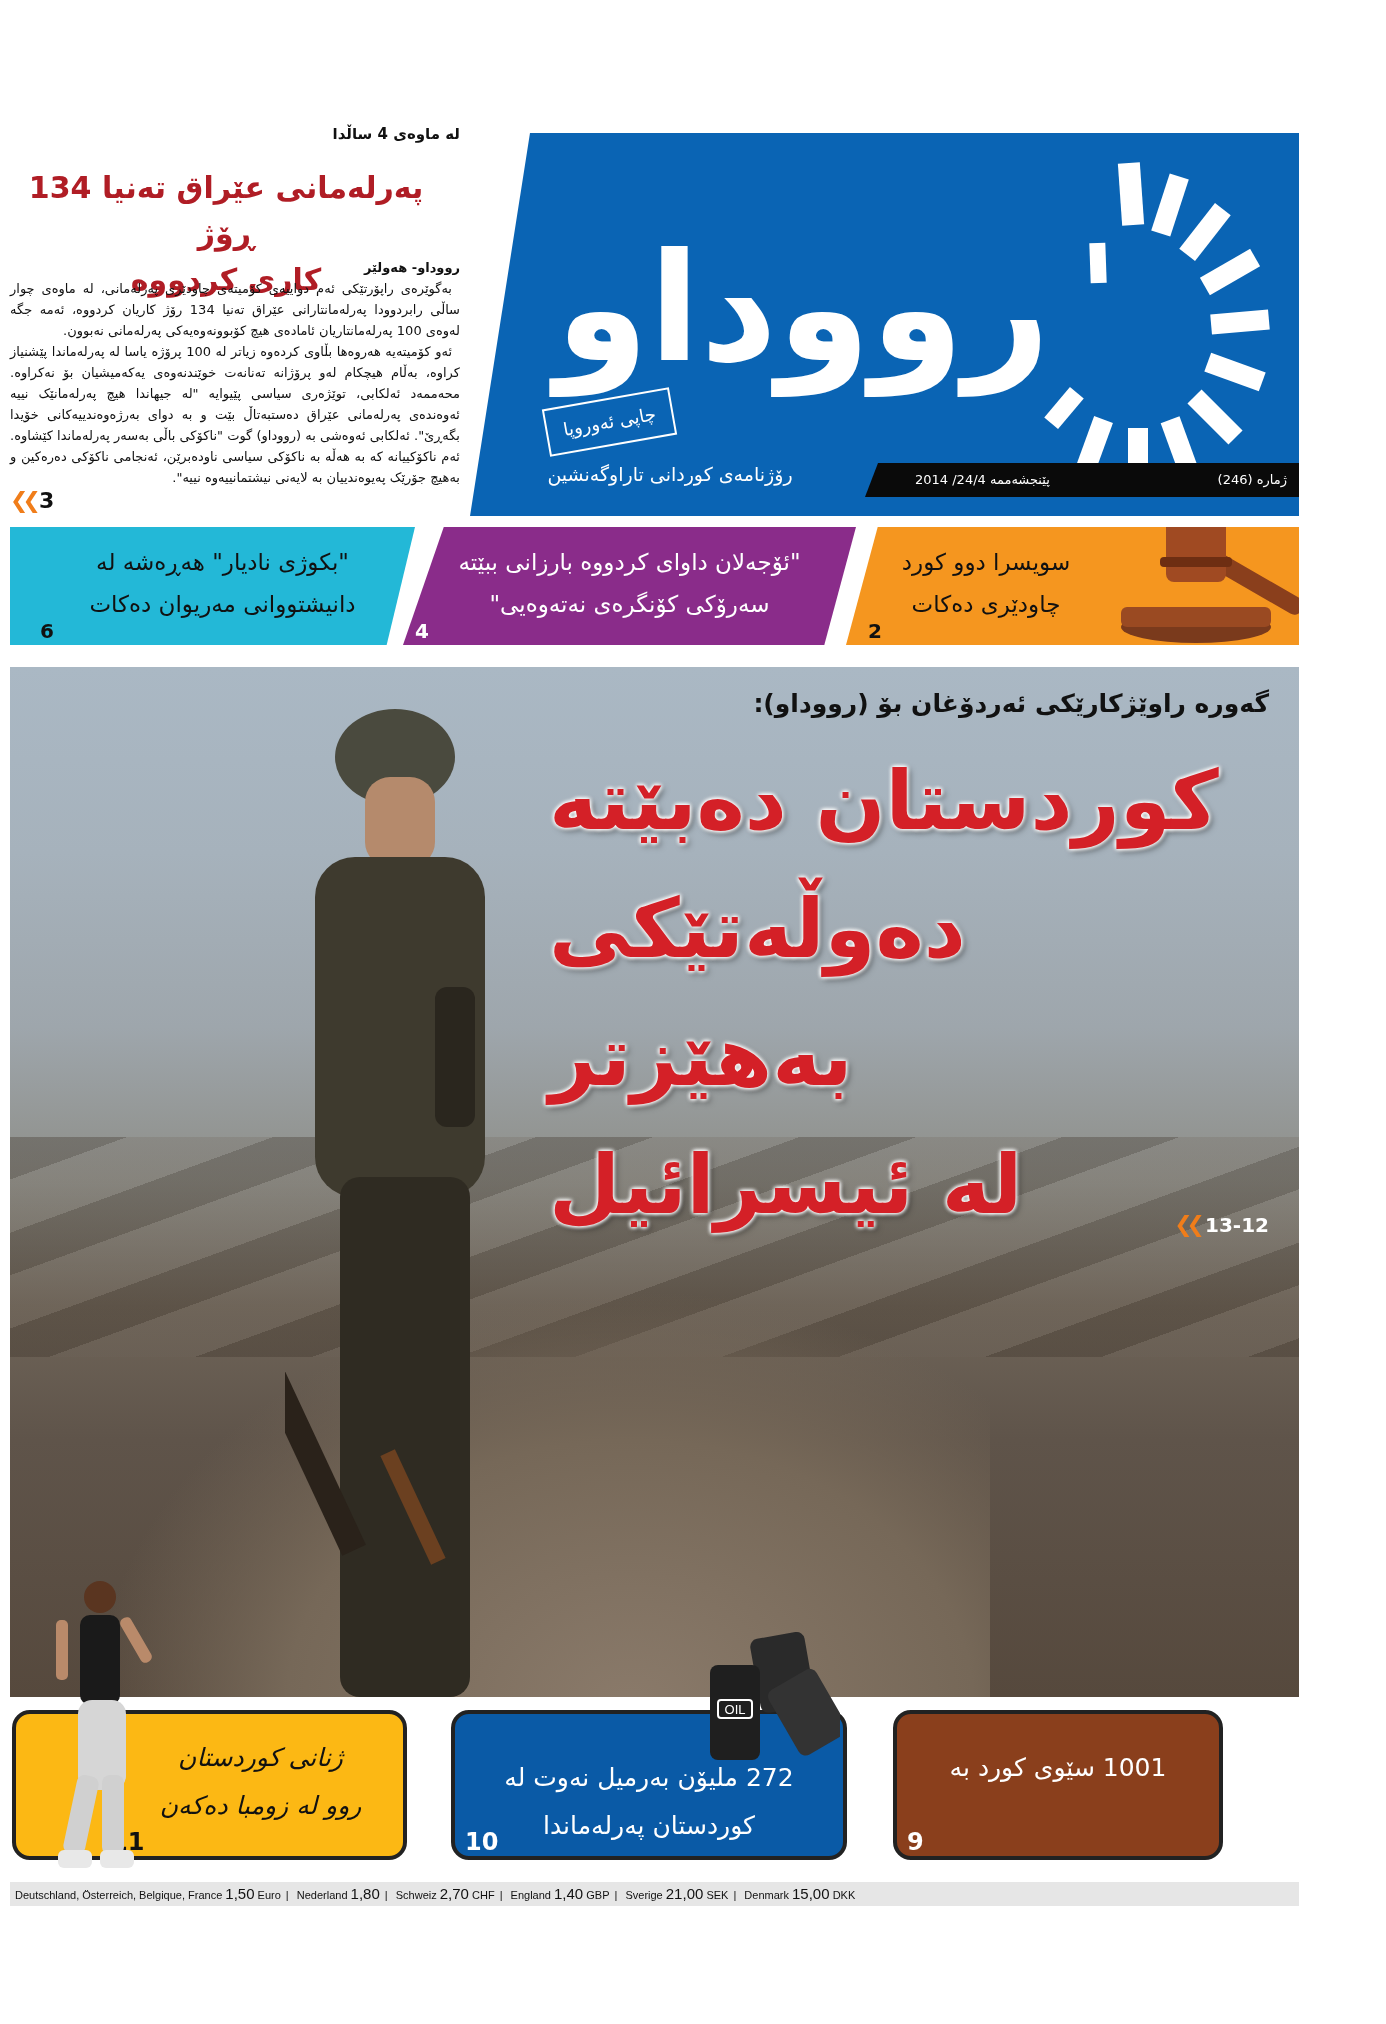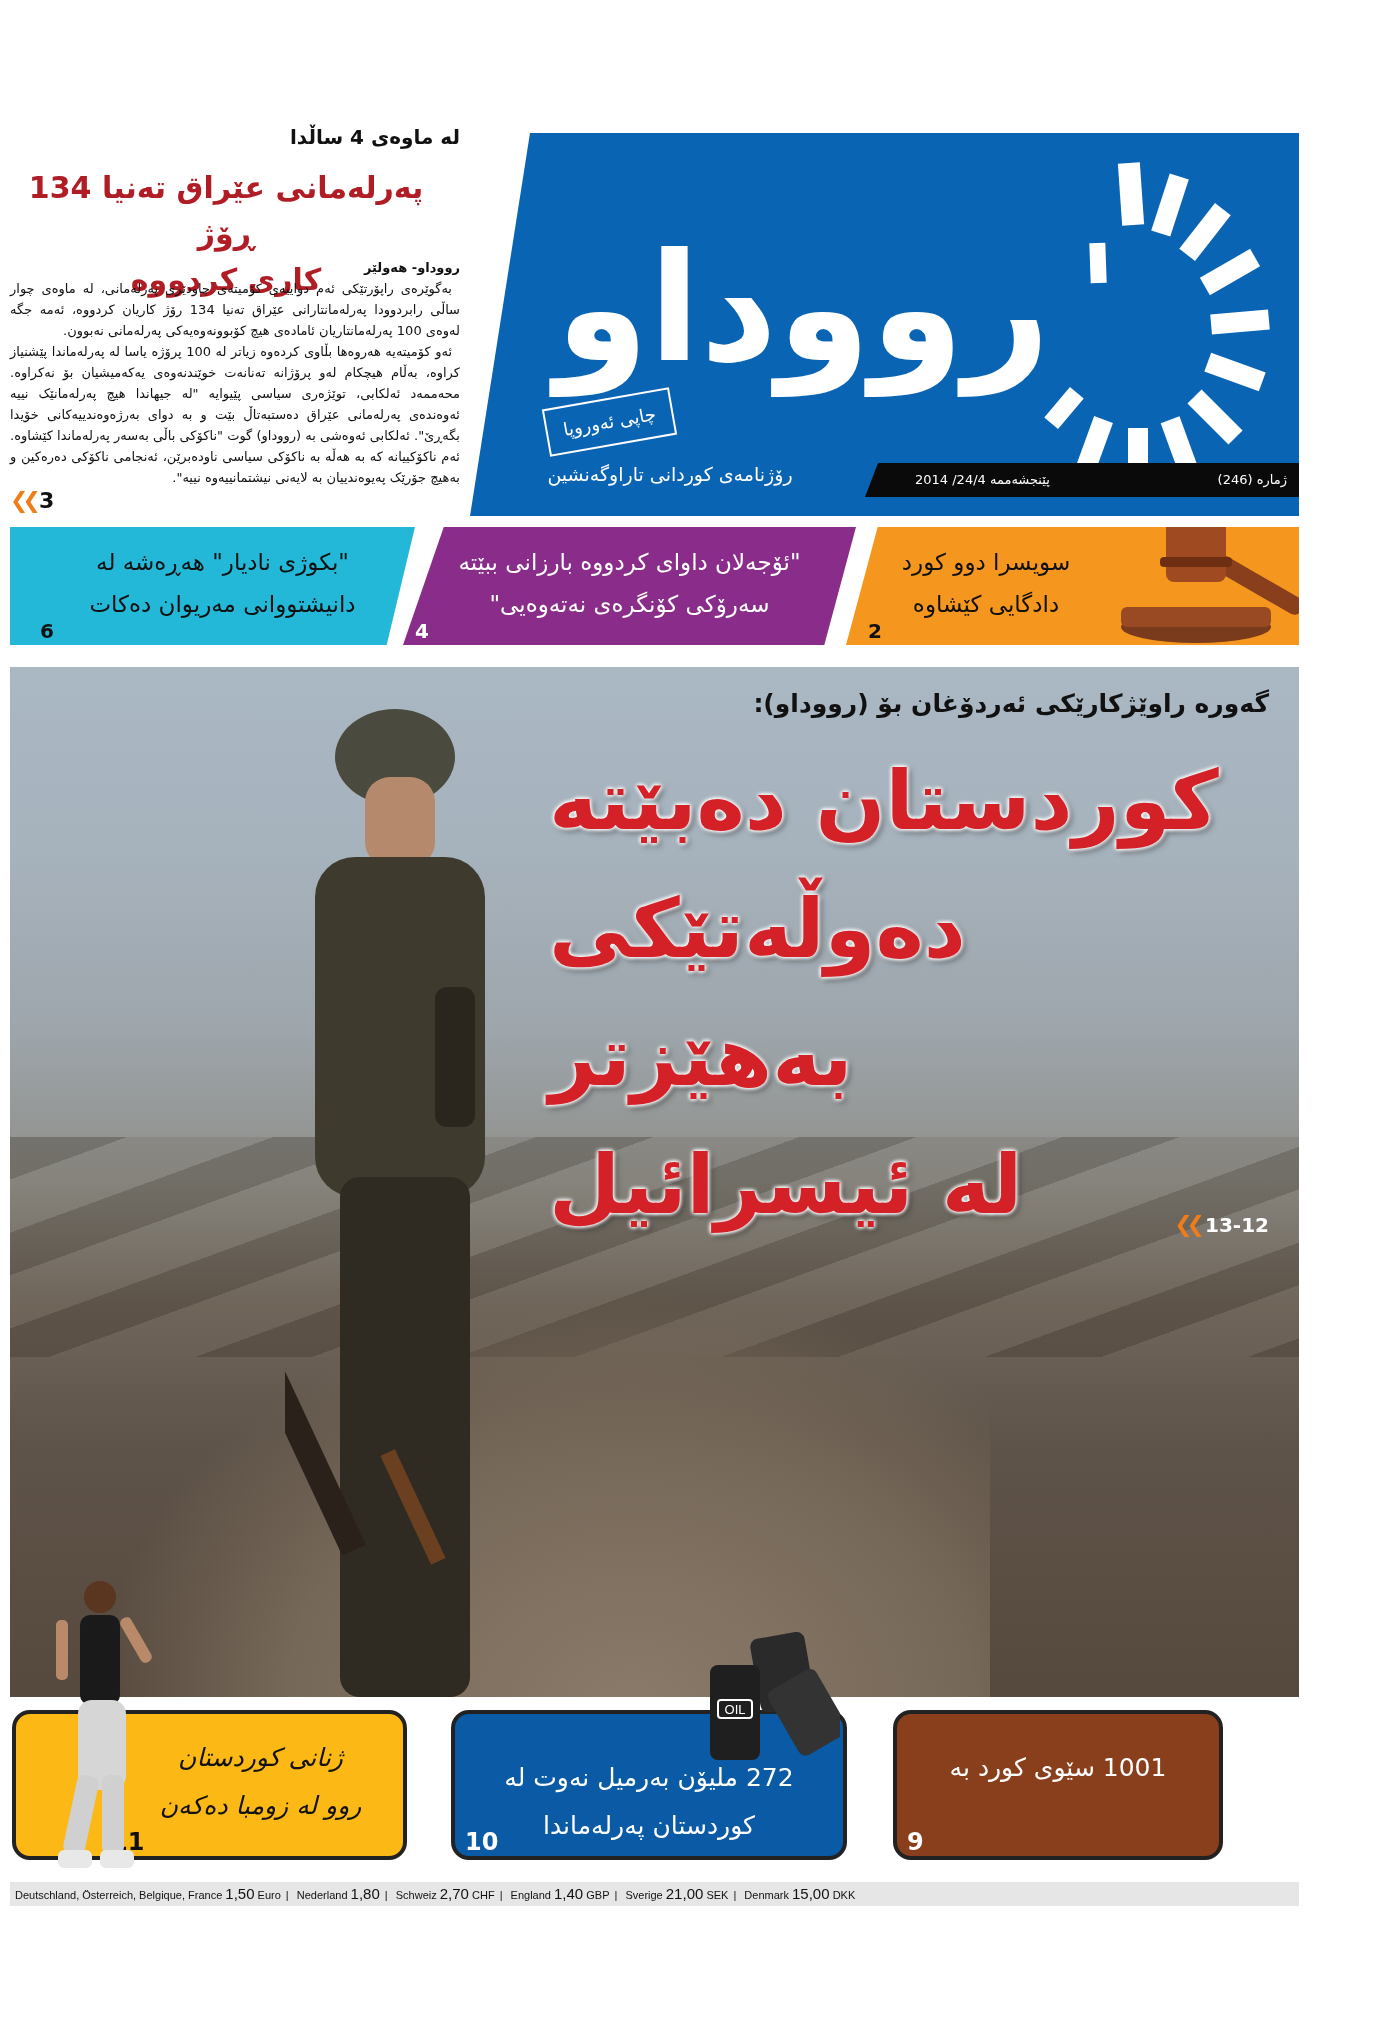--- a/index.html
+++ b/index.html
@@ -5,21 +5,21 @@
   html, body { margin: 0; padding: 0; }
   body {
     width: 1386px; height: 2024px; background: #ffffff; position: relative; overflow: hidden;
     font-family: "DejaVu Sans", "Liberation Sans", sans-serif;
   }
   .abs { position: absolute; }
   .rtl { direction: rtl; unicode-bidi: embed; }
 
   
   #top-story { left: 10px; top: 125px; width: 450px; height: 390px; }
-  .kicker { position: absolute; right: 0; top: 0; font-weight: bold; font-size: 20px; color: #111; }
+  .kicker { position: absolute; right: 0; top: 0; font-weight: bold; font-size: 15px; color: #111; }
   .headline-red { position: absolute; left: 0; right: 18px; top: 40px; text-align: center; color: #b01d25;
     font-weight: bold; font-size: 30px; line-height: 46px; }
   .byline { position: absolute; right: 0; top: 135px; font-weight: bold; font-size: 13px; color: #111; }
   .body-text { position: absolute; left: 0; right: 0; top: 153px; font-size: 13px; line-height: 21px; color: #111;
     text-align: justify; }
   .body-text p { margin: 0; text-indent: 8px; }
   .page-ref { position: absolute; left: 0; bottom: 2px; font-weight: bold; font-size: 22px; color: #111;
     display: flex; align-items: center; gap: 4px; direction: ltr; }
   .chev { color: #f07d1a; font-weight: bold; font-size: 22px; letter-spacing: -6px; }
 
@@ -140,21 +140,21 @@
   <div id="teaser-purple" class="teaser rtl">
     <div class="t" style="left:40px; right:40px; top:14px;">
       <div>"ئۆجەلان داوای کردووە بارزانی ببێتە</div>
       <div>سەرۆکی کۆنگرەی نەتەوەیی"</div>
     </div>
     <div class="n" style="left:12px;">4</div>
   </div>
   <div id="teaser-orange" class="teaser rtl">
     <div class="t" style="left:40px; width:200px; top:14px;">
       <div>سویسرا دوو کورد</div>
-      <div>دادگایی کێشاوە</div>
+      <div>چاودێری دەکات</div>
     </div>
     <div class="n" style="left:22px;">2</div>
     <svg class="abs" style="left:270px; top:-40px;" width="200" height="160" viewBox="0 0 200 160">
       <ellipse cx="80" cy="140" rx="75" ry="16" fill="#7a3a1c"></ellipse>
       <rect x="5" y="120" width="150" height="20" rx="6" fill="#9a4a22"></rect>
       <rect x="95" y="60" width="110" height="18" rx="8" fill="#8a3f1c" transform="rotate(30 95 60)"></rect>
       <rect x="50" y="0" width="60" height="95" rx="8" fill="#a04a22"></rect>
       <rect x="44" y="15" width="72" height="10" rx="4" fill="#6e2e12"></rect>
       <rect x="44" y="70" width="72" height="10" rx="4" fill="#6e2e12"></rect>
     </svg>

